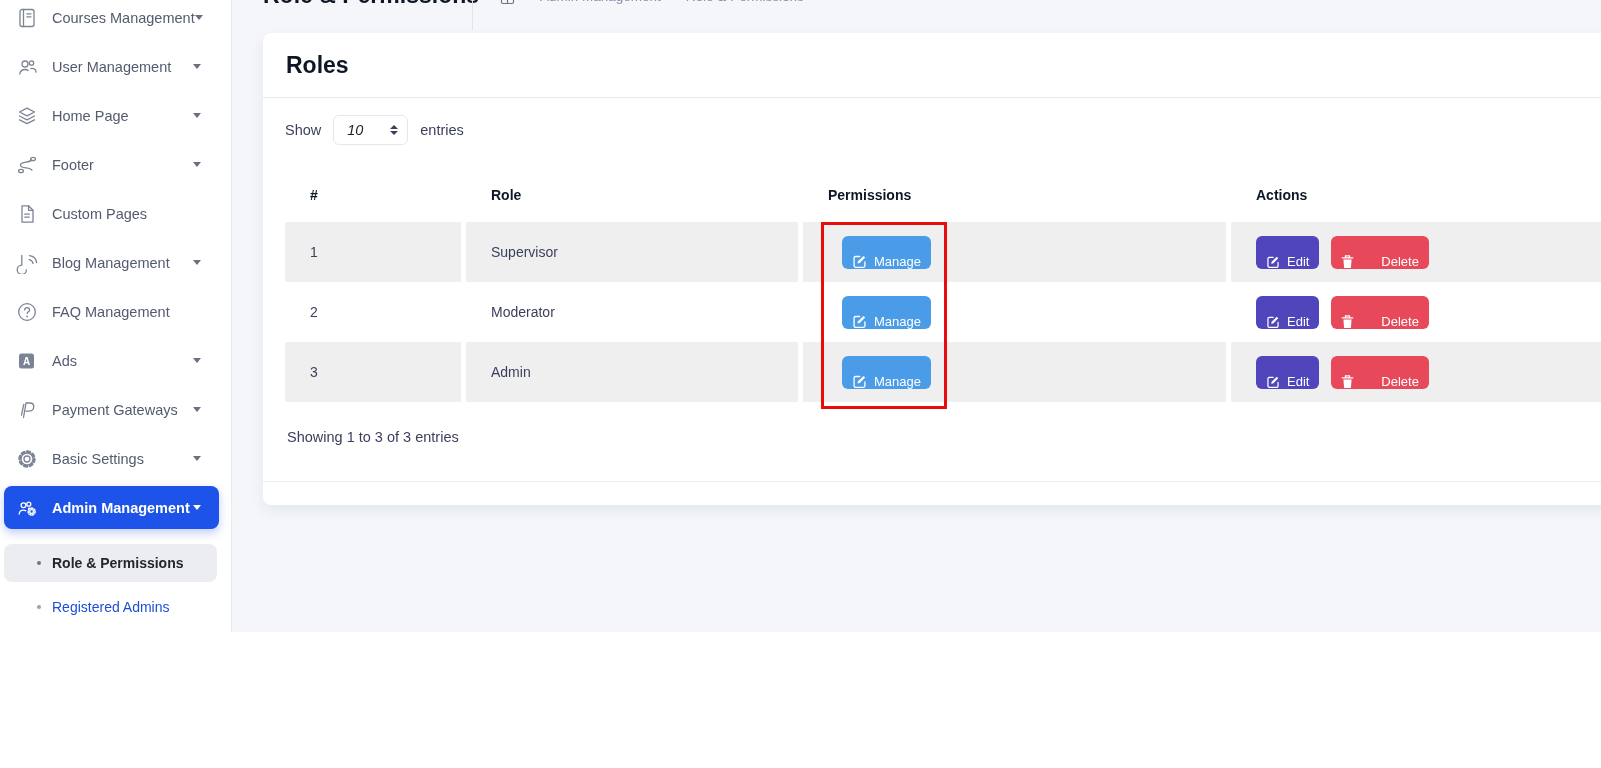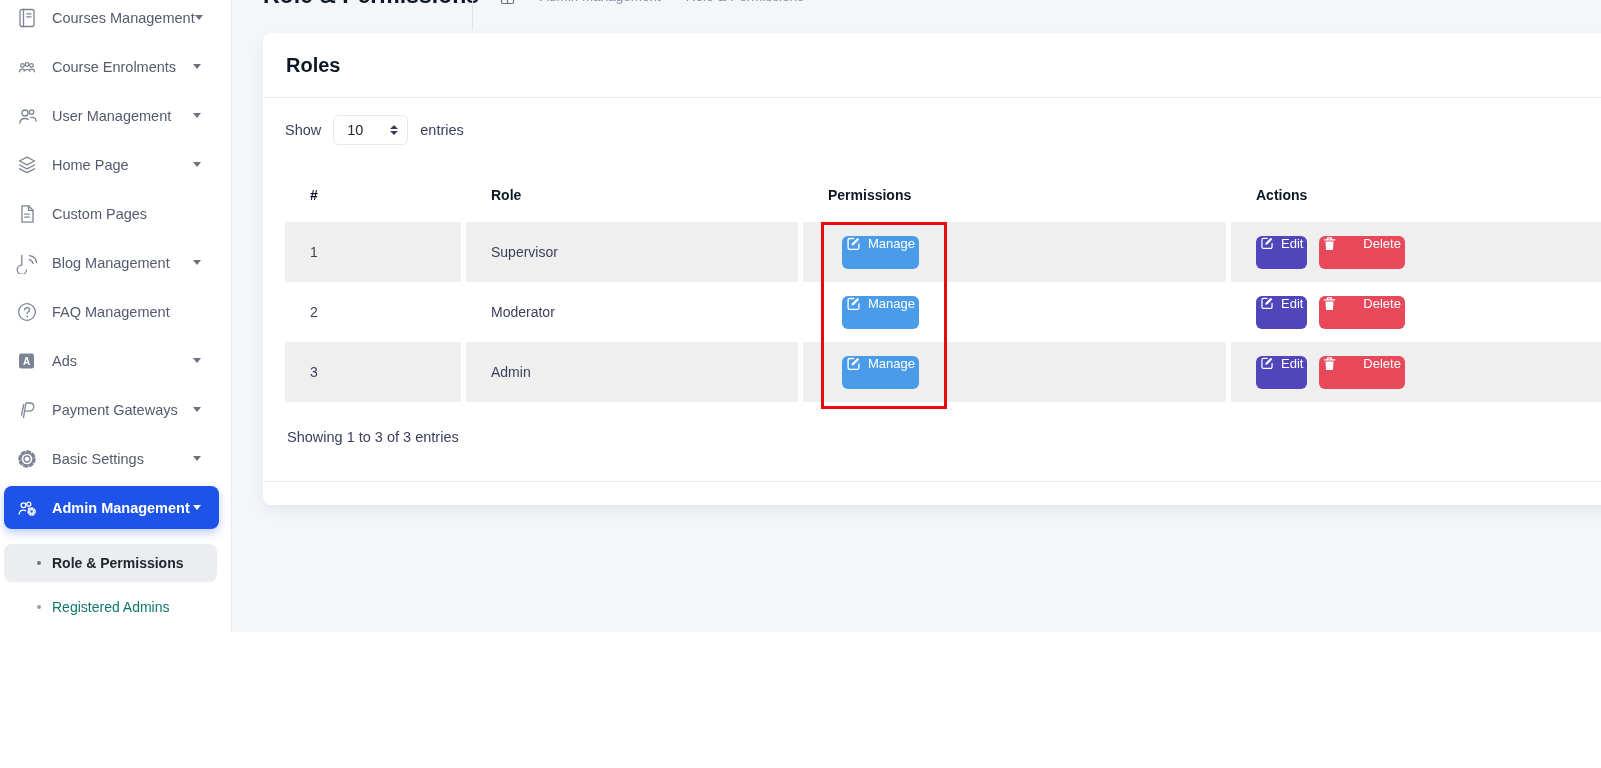--- a/index.html
+++ b/index.html
@@ -51,21 +51,21 @@
   .menu-item.active .mi-icon { color: #ffffff; }
   .menu-item.active .caret { border-top-color: #ffffff; }
 
   .submenu { list-style: none; margin: 15px 0 0 0; padding: 0; }
   .submenu-item {
     height: 38px;
     margin: 0 14px 6px 4px;
     border-radius: 8px;
     display: flex; align-items: center;
     padding-left: 33px;
-    font-size: 14px; color: #0f766e;
+    font-size: 14px; color: #1d4ed8;
     cursor: pointer;
   }
   .submenu-item .dot {
     width: 4px; height: 4px; border-radius: 50%;
     background: #9aa0ac; margin-right: 11px; flex: 0 0 4px;
   }
   .submenu-item.active { background: #ebedf0; color: #23262d; font-weight: 700; }
   .submenu-item.active .dot { background: #6f7582; }
 
   
@@ -92,31 +92,31 @@
     width: 1459px;
     background: #ffffff;
     border-radius: 8px;
     box-shadow: 0 6px 14px rgba(31,45,61,.07);
   }
   .card-header {
     height: 65px; padding: 0 23px;
     display: flex; align-items: center;
     border-bottom: 1px solid #e6eaf0;
   }
-  .card-title { margin: 0; font-size: 20px; font-weight: 600; color: #0e1726; }
+  .card-title { margin: 0; font-size: 23px; font-weight: 600; color: #0e1726; }
   .card-body { padding: 17px 22px 34px 22px; }
 
   .length-row { display: flex; align-items: center; gap: 12px; font-size: 14.5px; color: #3b3f5c; }
   .select-box {
     width: 75px; height: 30px;
     border: 1px solid #e3e7ee; border-radius: 6px;
     display: inline-flex; align-items: center; justify-content: space-between;
     padding: 0 9px 0 13px;
     font-size: 14.5px; color: #23262d;
-    cursor: pointer; background: #fff;
+    cursor: pointer; background: #fff; font-style: italic;
   }
   .spin { display: flex; flex-direction: column; gap: 2px; }
   .spin .up { width: 0; height: 0; border-left: 4px solid transparent; border-right: 4px solid transparent; border-bottom: 4.5px solid #3b3f5c; }
   .spin .down { width: 0; height: 0; border-left: 4px solid transparent; border-right: 4px solid transparent; border-top: 4.5px solid #3b3f5c; }
 
   table.roles-table {
     width: calc(100% + 10px);
     margin: 22px -5px 0 -5px;
     border-collapse: separate; border-spacing: 5px 0;
     table-layout: fixed;
@@ -129,23 +129,23 @@
     height: 60px; vertical-align: middle;
     font-size: 14px; color: #3b3f5c;
     padding: 0 0 0 25px;
   }
   .roles-table tbody tr:nth-child(odd) td { background: #efefef; }
   .col-num { width: 176px; }
   .col-name { width: 332px; }
   .col-perm { width: 423px; }
 
   .btn {
-    display: inline-flex; align-items: flex-start; gap: 7px;
+    display: inline-flex; align-items: flex-end; gap: 7px;
     border: none; border-radius: 6px;
-    height: 33px; padding: 0 4px;
+    height: 33px; padding: 0 10px;
     color: #ffffff; font-size: 13px; font-family: inherit;
     cursor: pointer; vertical-align: middle;
   }
   .btn svg { flex: 0 0 auto; }
   .btn-manage { background: #4a9ce9; margin-left: 14px; }
   .btn-edit   { background: #5045bb; margin-right: 8px; }
   .btn-delete { background: #e8495a; gap: 27px; }
 
   .table-info { margin: 26px 0 0 2px; font-size: 14.5px; color: #3b3f5c; line-height: 19px; }
 
@@ -172,34 +172,20 @@
           <svg viewBox="0 0 22 22" fill="none" stroke="currentColor" stroke-width="1.3" stroke-linecap="round" stroke-linejoin="round">
               <rect x="4" y="2.5" width="14" height="17" rx="2"></rect>
               <path d="M7.5 2.5v17"></path>
               <path d="M10.8 6.8h4.2M10.8 9.8h4.2"></path>
             </svg>
         </span>
         <span class="mi-label">Courses Management</span>
         <span class="caret"></span>
       </li>
 
-      <li class="menu-item">
-        <span class="mi-icon">
-          <svg viewBox="0 0 22 22" fill="none" stroke="currentColor" stroke-width="1.3" stroke-linecap="round" stroke-linejoin="round">
-              <circle cx="6.5" cy="9.5" r="1.8"></circle>
-              <circle cx="11" cy="8.5" r="1.8"></circle>
-              <circle cx="15.5" cy="9.5" r="1.8"></circle>
-              <path d="M3.5 15.8c0-1.6 1.4-2.7 3-2.7.9 0 1.7.3 2.2.8"></path>
-              <path d="M8 15.2c.6-1 1.7-1.6 3-1.6s2.4.6 3 1.6"></path>
-              <path d="M13.3 13.9c.5-.5 1.3-.8 2.2-.8 1.6 0 3 1.1 3 2.7"></path>
-            </svg>
-        </span>
-        <span class="mi-label">Course Enrolments</span>
-        <span class="caret"></span>
-      </li>
 
       <li class="menu-item">
         <span class="mi-icon">
           <svg viewBox="0 0 22 22" fill="none" stroke="currentColor" stroke-width="1.3" stroke-linecap="round" stroke-linejoin="round">
               <circle cx="9" cy="8" r="3"></circle>
               <path d="M3.8 18c.4-2.8 2.5-4.5 5.2-4.5 1.2 0 2.3.3 3.2 1"></path>
               <circle cx="15.5" cy="7" r="2.2"></circle>
               <path d="M14.8 12.6c.9-.3 2-.3 2.9.1 1.4.6 2.3 1.9 2.5 3.4"></path>
             </svg>
         </span>
@@ -212,20 +198,31 @@
           <svg viewBox="0 0 22 22" fill="none" stroke="currentColor" stroke-width="1.3" stroke-linecap="round" stroke-linejoin="round">
               <path d="M11 3.2l7.5 3.8L11 10.8 3.5 7z"></path>
               <path d="M3.5 11l7.5 3.8L18.5 11"></path>
               <path d="M3.5 14.8l7.5 3.8 7.5-3.8"></path>
             </svg>
         </span>
         <span class="mi-label">Home Page</span>
         <span class="caret"></span>
       </li>
 
+      <li class="menu-item">
+        <span class="mi-icon">
+          <svg viewBox="0 0 22 22" fill="none" stroke="currentColor" stroke-width="1.3" stroke-linecap="round" stroke-linejoin="round">
+              <path d="M15.6 6C14.8 7.1 12.9 7.7 10 8.1c-3.5.5-5.6 1.4-5.6 2.9s2.3 2.5 5.6 2.9c3 .4 5.2 1.1 5.9 2.3"></path>
+              <ellipse cx="17" cy="5" rx="2.4" ry="1.7"></ellipse>
+              <ellipse cx="5" cy="17" rx="2.4" ry="1.7"></ellipse>
+            </svg>
+        </span>
+        <span class="mi-label">Footer</span>
+        <span class="caret"></span>
+      </li>
 
       <li class="menu-item">
         <span class="mi-icon">
           <svg viewBox="0 0 22 22" fill="none" stroke="currentColor" stroke-width="1.3" stroke-linecap="round" stroke-linejoin="round">
               <path d="M6 2.8h6.5L17 7.3v11.9H6z"></path>
               <path d="M12.5 2.8v4.5H17"></path>
               <path d="M8.8 11.2h4.4M8.8 14.2h4.4"></path>
             </svg>
         </span>
         <span class="mi-label">Custom Pages</span>

